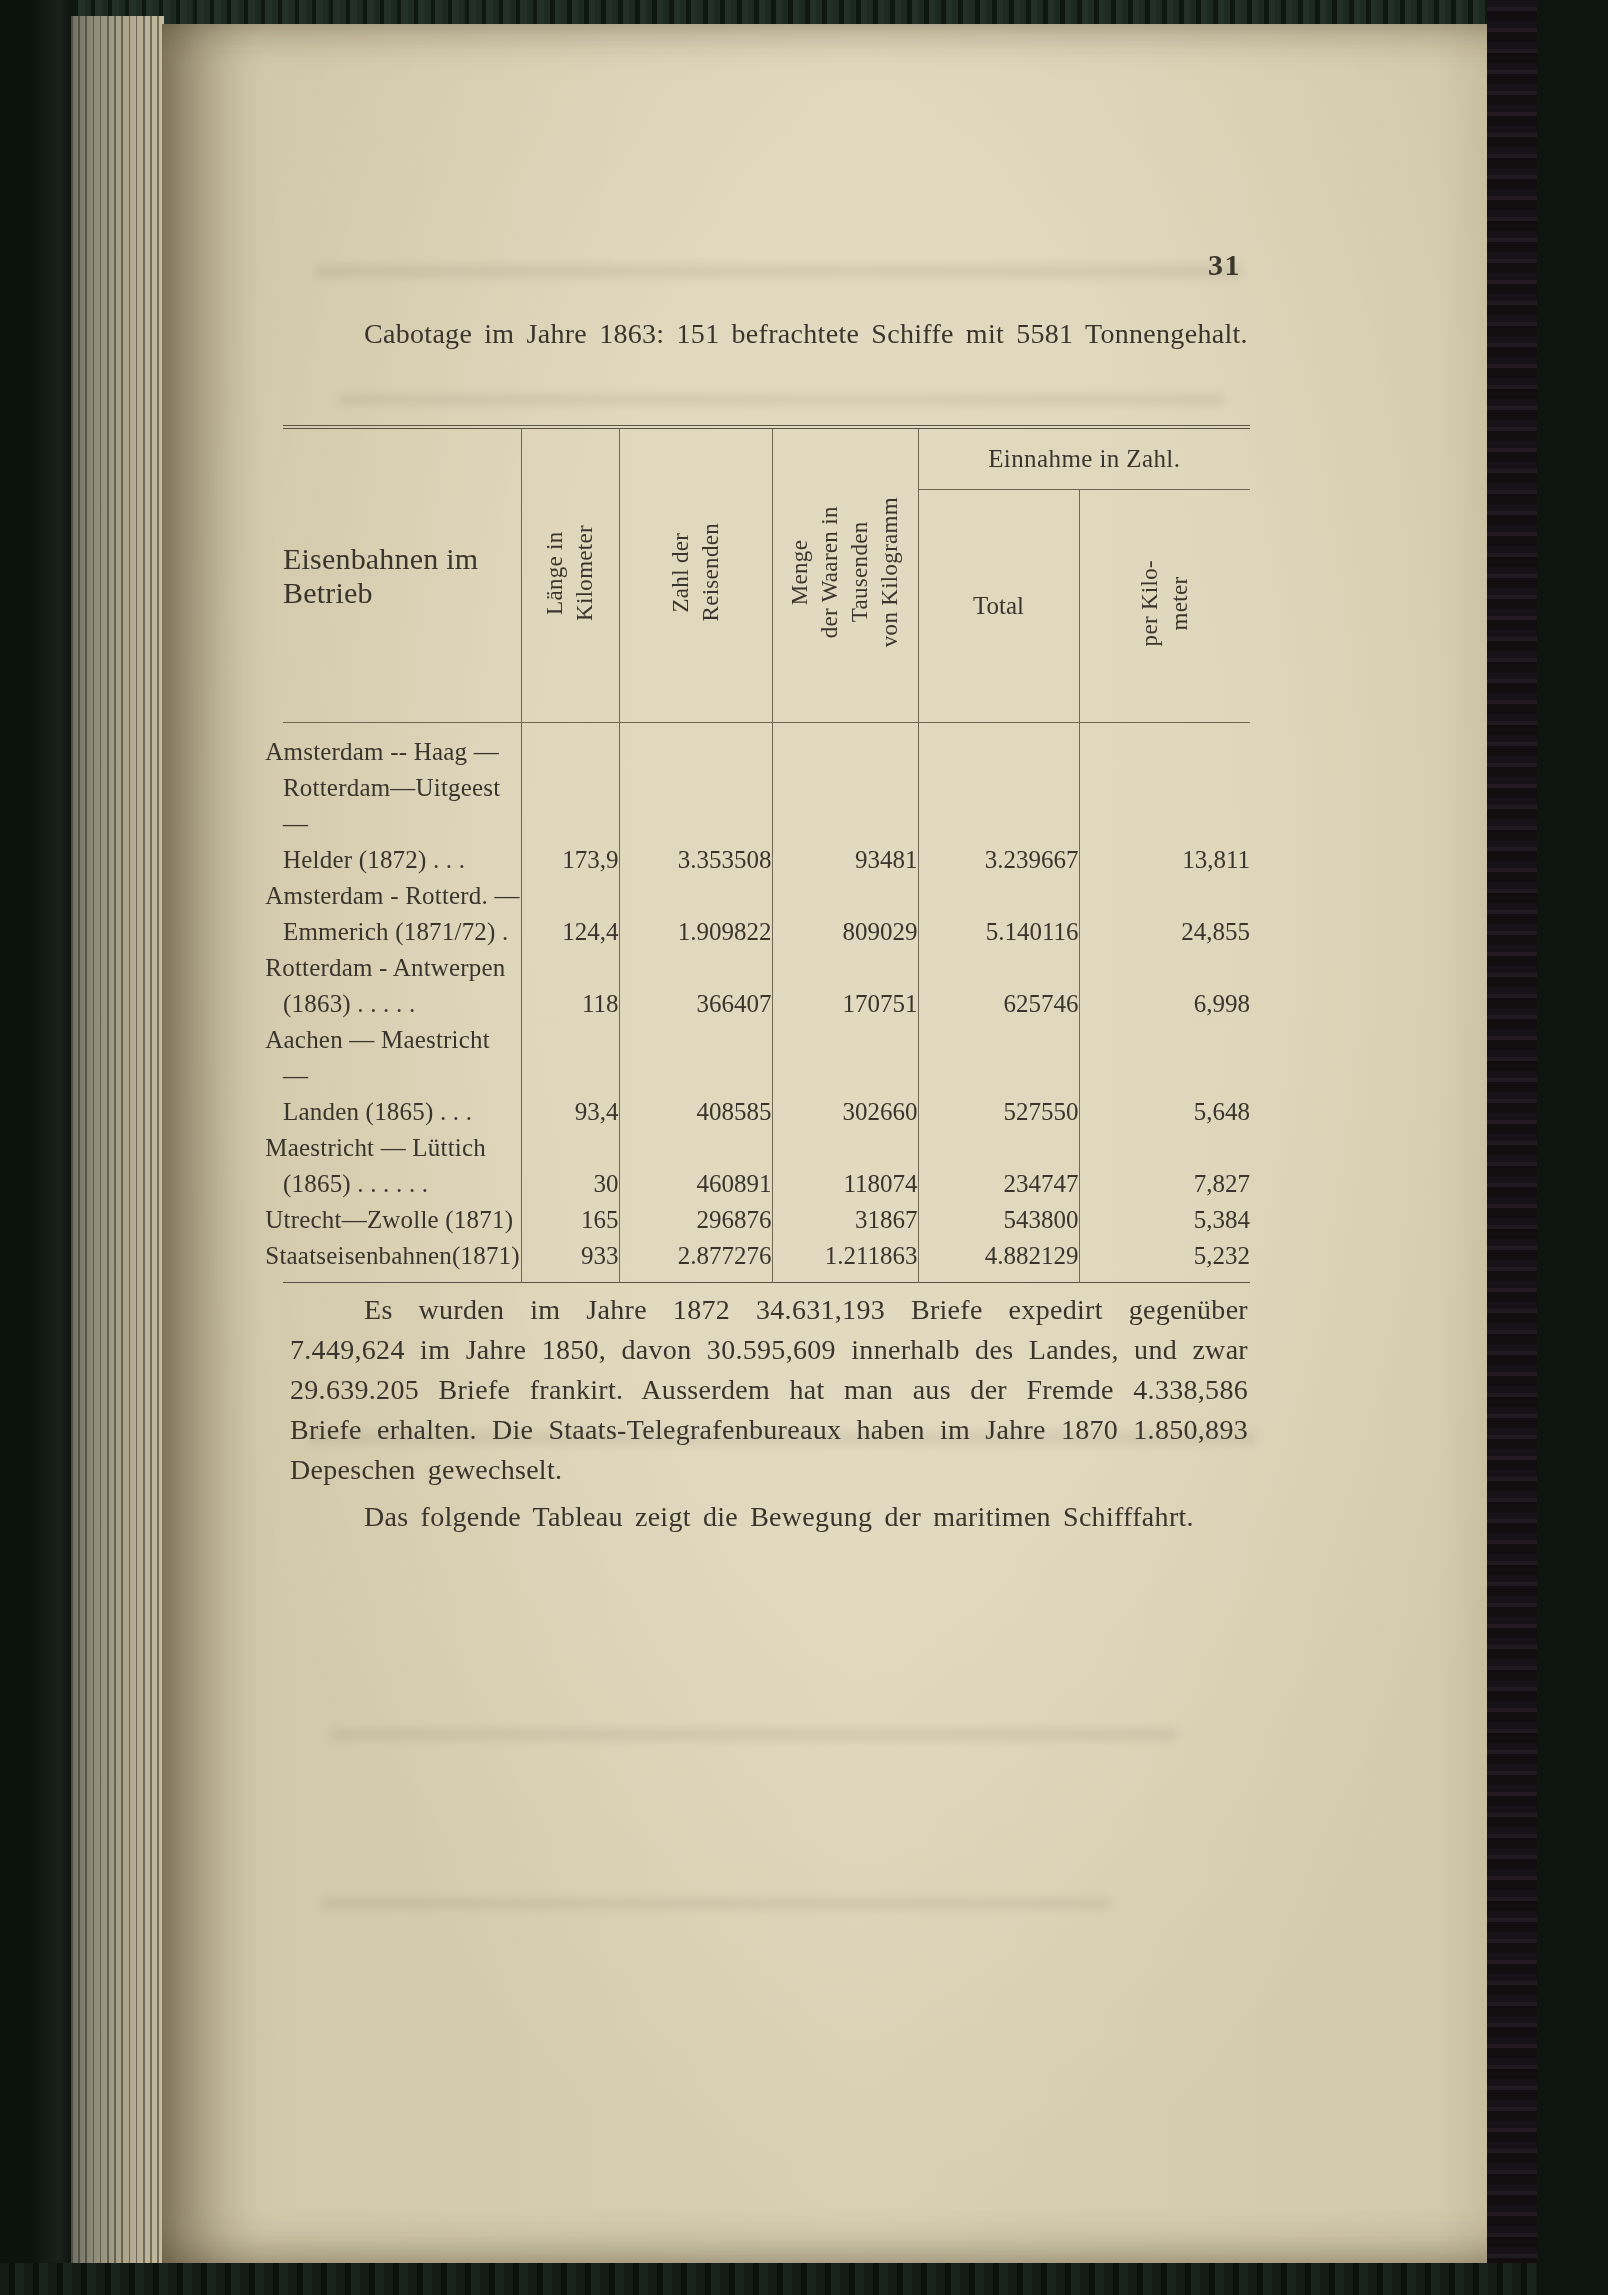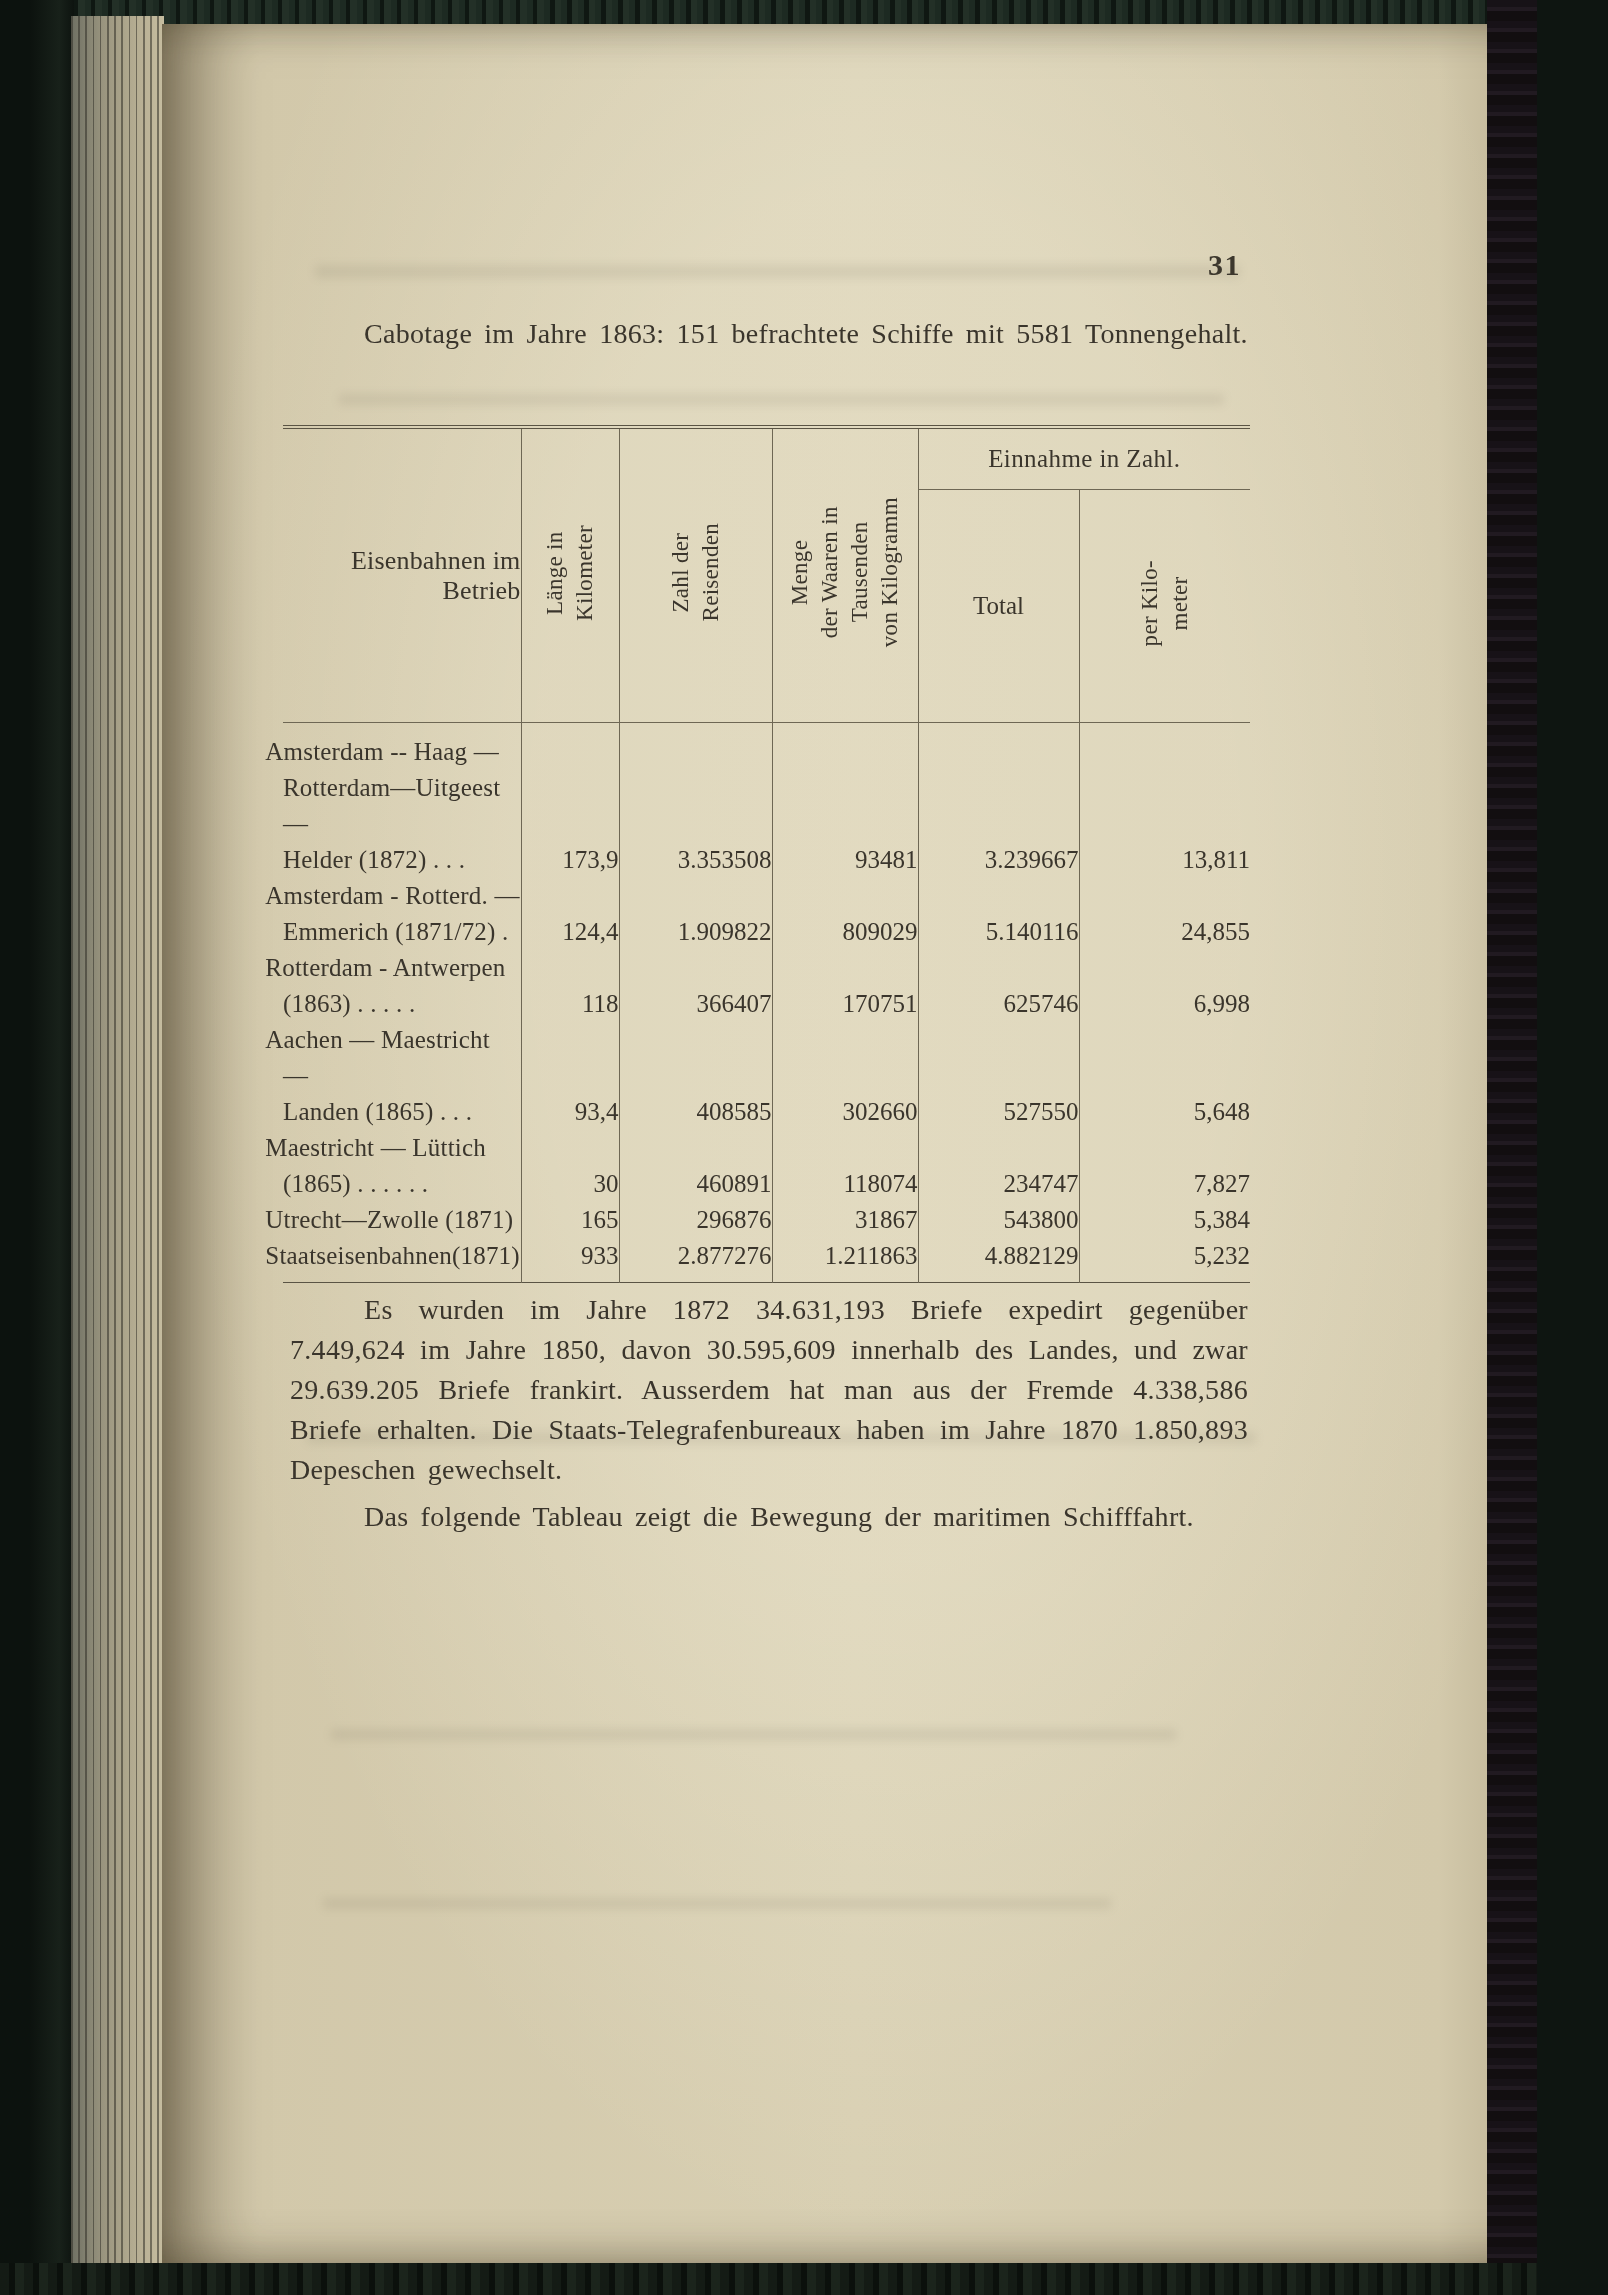--- a/index.html
+++ b/index.html
@@ -73,21 +73,21 @@
   
   table.rail {
     width:967px; border-collapse:collapse; table-layout:fixed;
     border-top:4.8px double #5a5444; border-bottom:1.6px solid #5a5444;
     font-size:25px; color:#3a352c;
   }
   table.rail th, table.rail td { font-weight:normal; padding:0; }
   .bl { border-left:1.3px solid #6e6754; }
   thead th { border-bottom:1.3px solid #6e6754; }
   th.colhead-label {
-    text-align:right; vertical-align:middle; font-size:26px;
+    text-align:left; vertical-align:middle; font-size:30px;
     padding-left:1.6px; letter-spacing:0.2px;
   }
   th.rot-cell { vertical-align:middle; height:232px; }
   .rot-inner {
     display:inline-block; writing-mode:vertical-rl; transform:rotate(180deg);
     white-space:pre-line; font-size:23px; line-height:30px; letter-spacing:0.3px;
   }
   th.einnahme-cell { height:60px; font-size:25px; text-align:center; vertical-align:middle; letter-spacing:0.4px; }
   th.total-cell { height:171px; text-align:center; vertical-align:middle; font-size:25px; }
   tbody td { vertical-align:bottom; padding-bottom:3.2px; padding-top:3.2px; }

